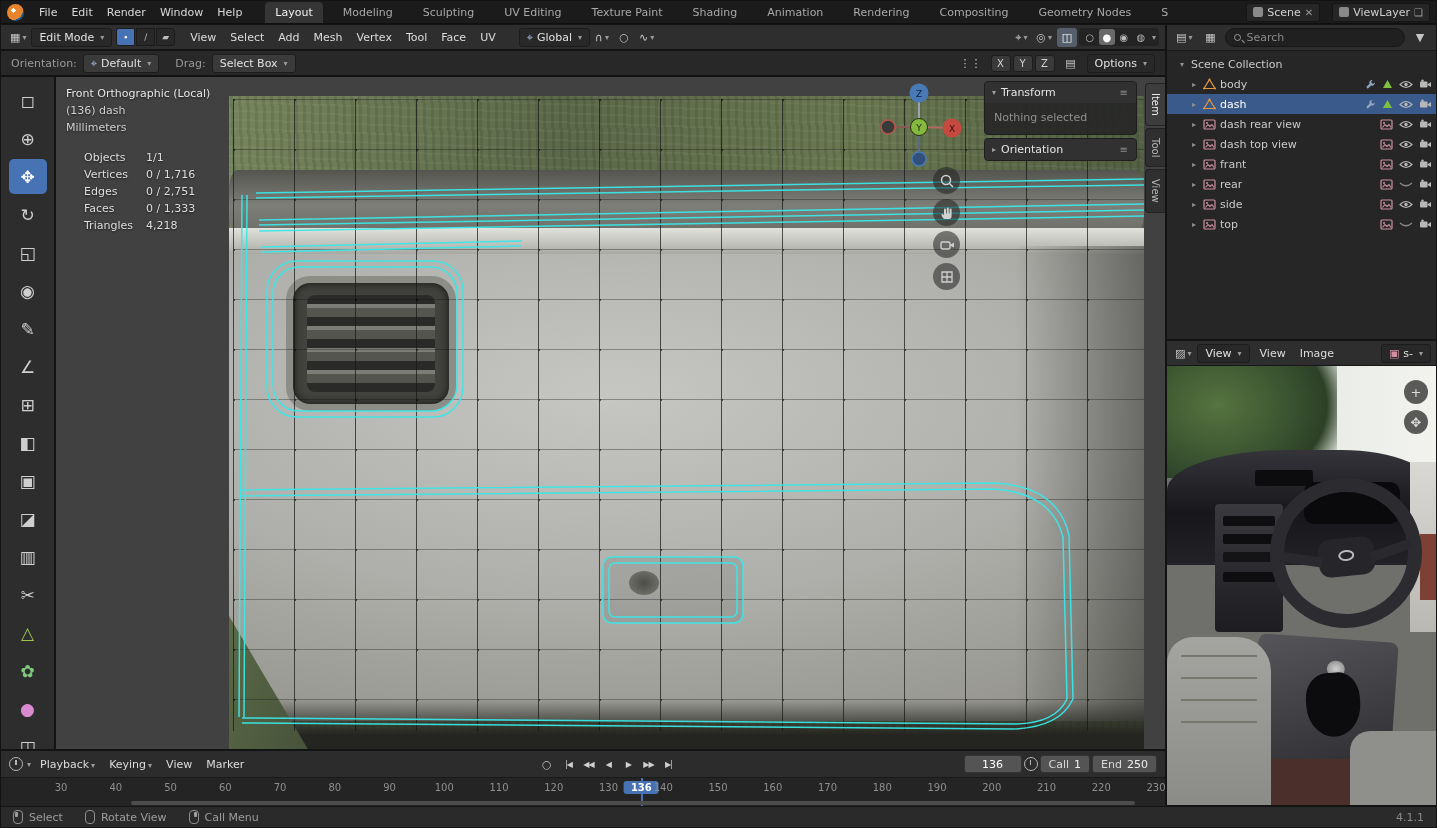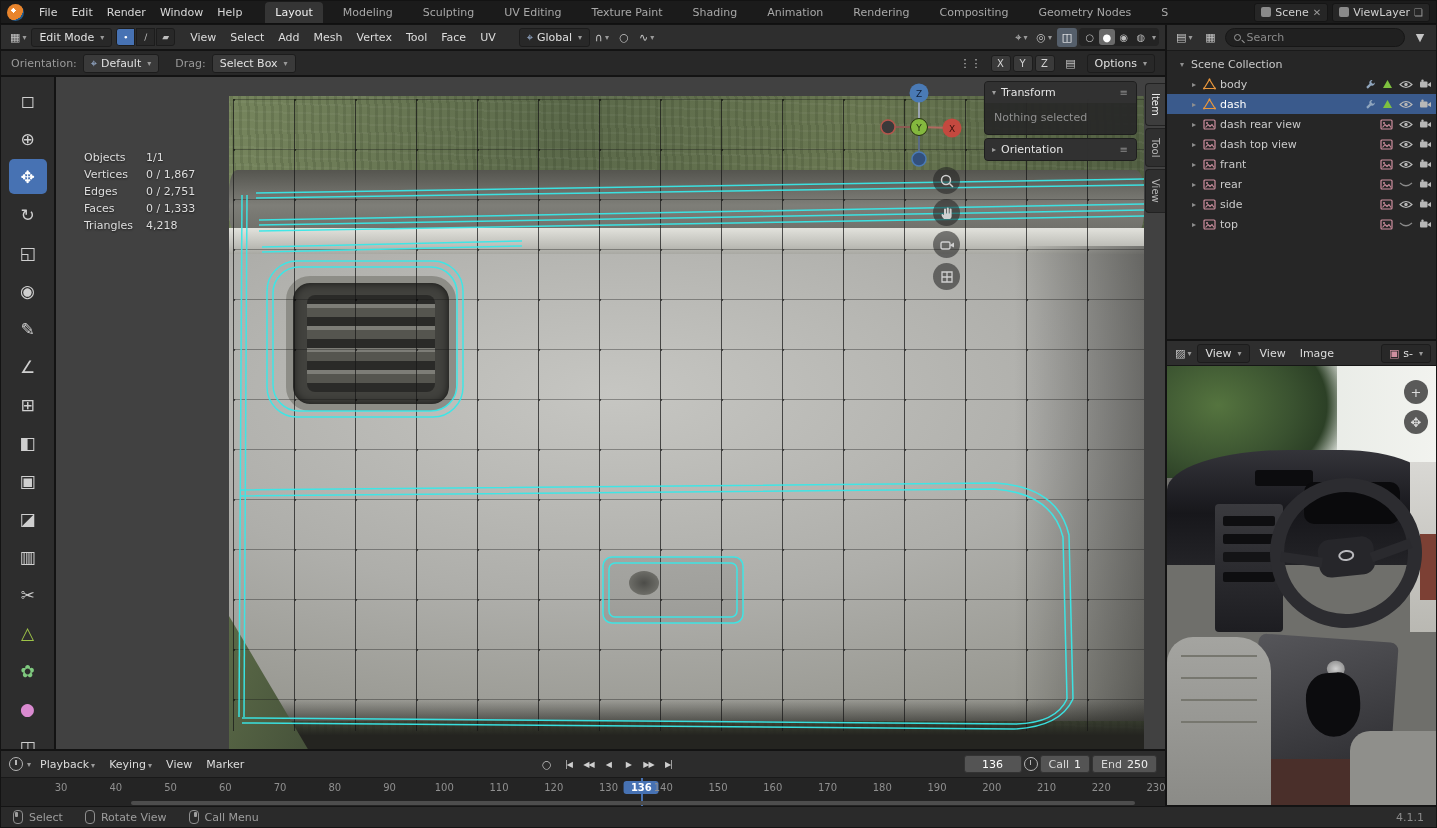--- a/index.html
+++ b/index.html
@@ -14,21 +14,21 @@
   
   #topbar { left:0; top:0; width:1437px; height:24px; background:#1b1b1b;
     display:flex; align-items:center; gap:2px; padding:0 6px; border-bottom:1px solid #101010;}
   .logo { width:17px; height:17px; border-radius:50%;
     background:radial-gradient(circle at 38% 38%, #fff 0 14%, #e8842c 15% 62%, #235a89 63%);
     margin-right:6px; flex:0 0 auto; }
   .tb-menu { padding:3px 7px; border-radius:3px; color:#d8d8d8; cursor:default; }
   #workspace-tabs { display:flex; margin-left:14px; overflow:hidden; flex:1 1 auto; white-space:nowrap;gap:10px; }
   .ws-tab { padding:4px 10px; color:#a8a8a8; border-radius:4px 4px 0 0; }
   .ws-tab.active { background:#353535; color:#f0f0f0; }
-  .tb-right { display:flex; align-items:center; gap:4px; flex:0 0 auto; margin-left:6px; }
+  .tb-right { display:flex; align-items:center; gap:12px; flex:0 0 auto; margin-left:6px; }
   .tb-widget { display:flex; align-items:center; gap:4px; background:#262626; border:1px solid #151515;
      border-radius:3px; padding:2px 6px; color:#cfcfcf; }
   .ico-sq { width:10px; height:10px; background:#8a8a8a; border-radius:2px; display:inline-block; }
   .ico-x { color:#9a9a9a; font-size:10px; }
   .caret { font-size:8px; color:#9a9a9a; margin-left:2px; }
 
   
   #vp-header { left:0; top:24px; width:1166px; height:26px; background:#2e2e2e;
     display:flex; align-items:center; gap:2px; padding:0 6px; }
   #vp-options { left:0; top:50px; width:1166px; height:26px; background:#282828;
@@ -405,29 +405,34 @@
           <path d="M11 8l4-2.4v5L11 8.5z" fill="#d0d0d0"></path>
         </svg>
     </span>
     <span class="nav-btn">
       <svg width="16" height="16">
           <path d="M3 3h10v10H3z M3 8h10 M8 3v10" fill="none" stroke="#d0d0d0" stroke-width="1.3"></path>
         </svg>
     </span>
   </div>
 
+  <div class="overlay-text">
+    <div>Front Orthographic (Local)</div>
+    <div class="dim">(136) dash</div>
+    <div class="dim">Millimeters</div>
+  </div>
 
   <div id="stats">
       <div class="stat-row">
         <span class="stat-label">Objects</span>
         <span class="stat-value">1/1</span>
       </div>
       <div class="stat-row">
         <span class="stat-label">Vertices</span>
-        <span class="stat-value">0 / 1,867</span>
+        <span class="stat-value">0 / 1,716</span>
       </div>
       <div class="stat-row">
         <span class="stat-label">Edges</span>
         <span class="stat-value">0 / 2,751</span>
       </div>
       <div class="stat-row">
         <span class="stat-label">Faces</span>
         <span class="stat-value">0 / 1,333</span>
       </div>
       <div class="stat-row">

